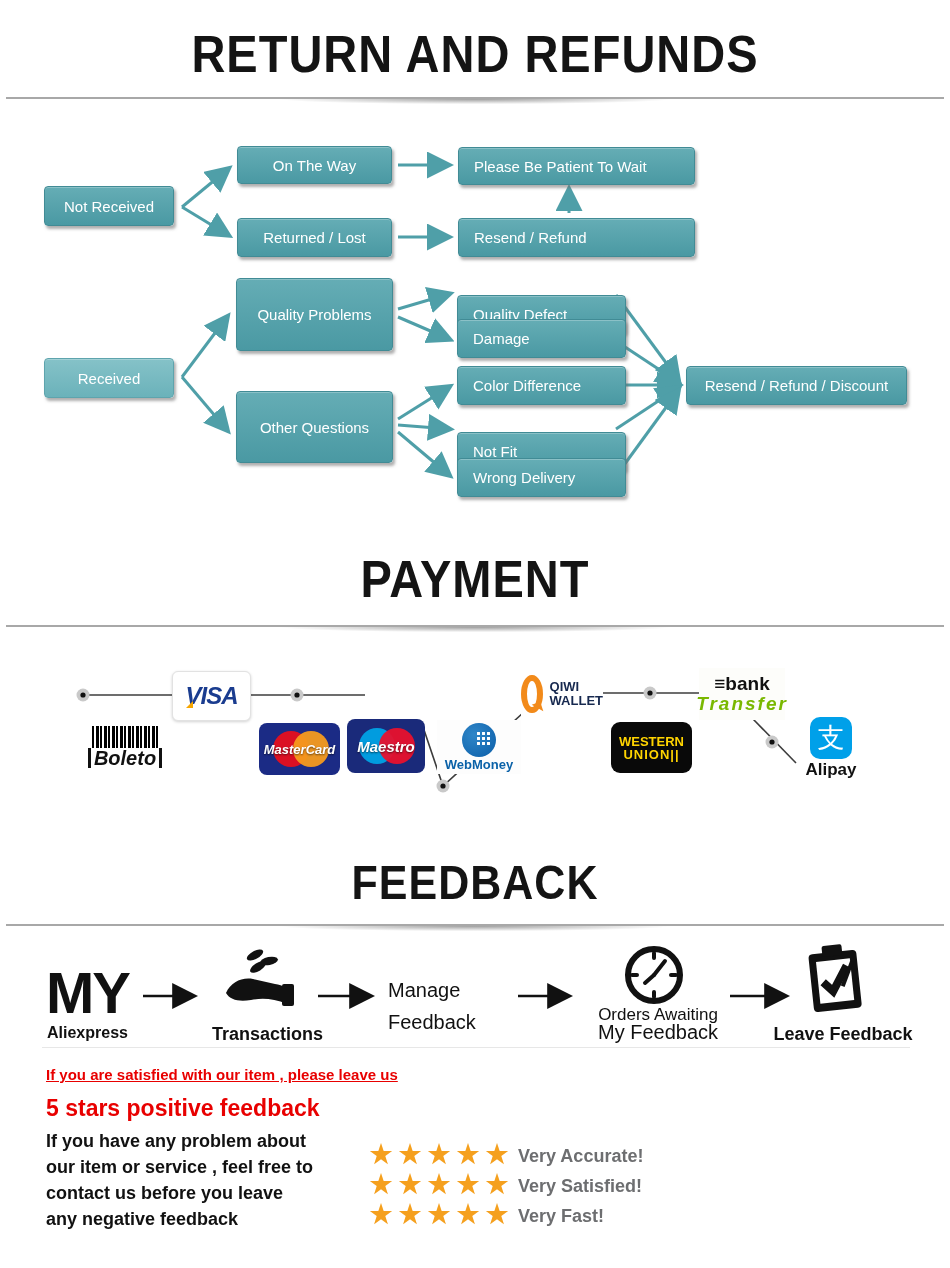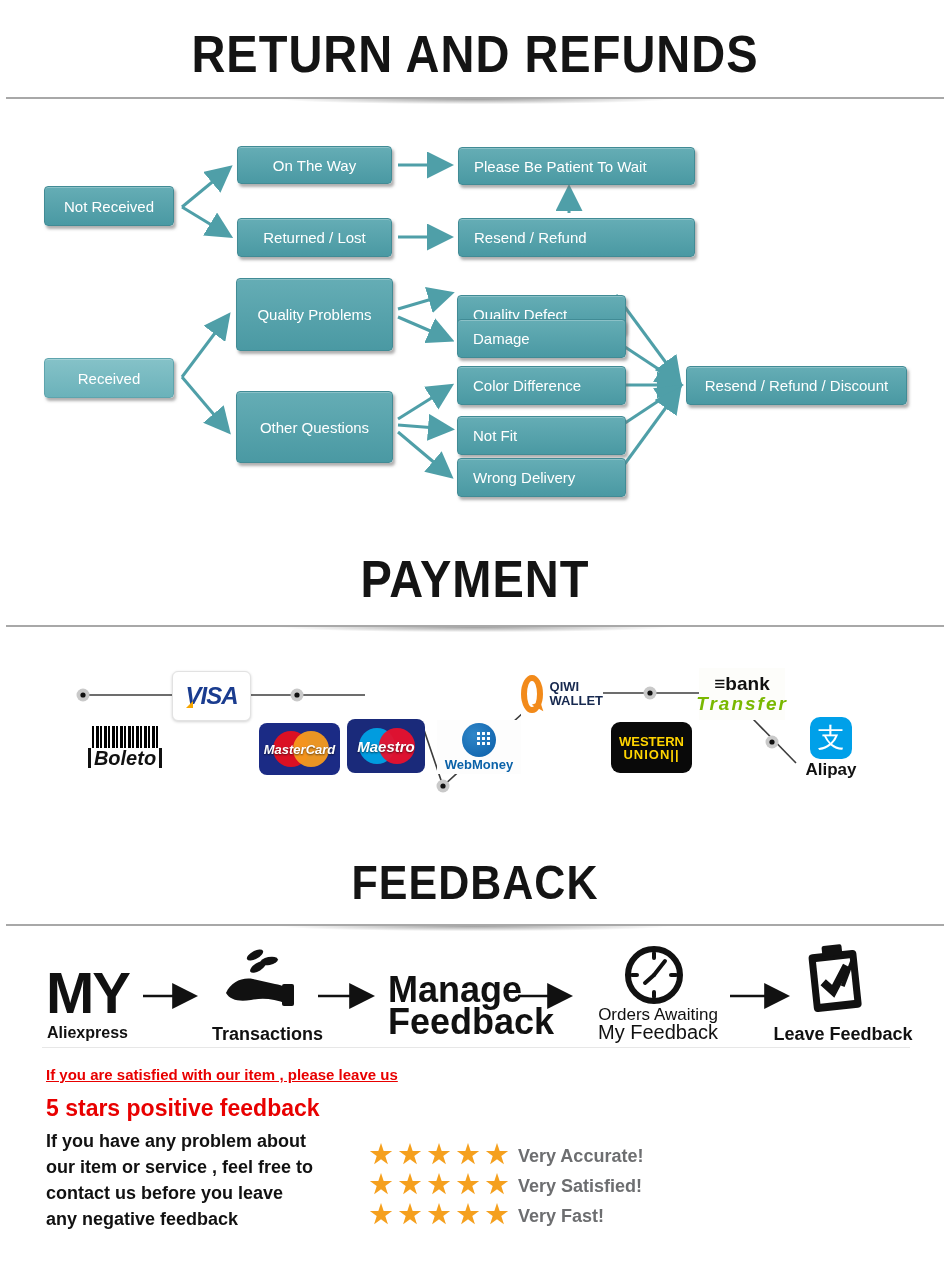--- a/index.html
+++ b/index.html
@@ -61,21 +61,21 @@
   .bank-top{color:#111;font-weight:bold;font-size:19px;letter-spacing:0;}
   .bank-bot{color:#7ab800;font-weight:bold;font-size:19px;letter-spacing:2px;font-style:italic;}
   .alipay-ic{background:#00a0e9;border-radius:10px;color:#fff;font-size:27px;
     display:flex;align-items:center;justify-content:center;}
   .alipay-word{color:#111;font-weight:600;font-size:17px;}
 
   
   .my-title{font-size:58px;font-weight:bold;color:#111;letter-spacing:-2px;line-height:50px;}
   .my-sub{font-size:16px;font-weight:bold;color:#111;}
   .fb-label{font-size:18px;font-weight:bold;color:#111;}
-  .manage{font-size:36px;color:#111;font-weight:700;line-height:32px;}
+  .manage{font-size:20px;color:#111;font-weight:400;line-height:32px;}
   .await1{font-size:17px;color:#111;font-weight:500;}
   .await2{font-size:20px;color:#111;font-weight:500;}
   .red1{position:absolute;left:46px;top:1066px;font-size:15px;font-weight:bold;
         color:#e80000;text-decoration:underline;}
   .red2{position:absolute;left:46px;top:1095px;font-size:23px;font-weight:bold;color:#e80000;}
   .blk{position:absolute;left:46px;font-size:18px;font-weight:bold;color:#111;}
   .stars{position:absolute;left:368px;color:#f5a01e;font-size:29px;letter-spacing:3px;line-height:29px;}
   .star-label{position:absolute;left:518px;font-size:18px;font-weight:bold;color:#6d6e70;}
 </style>
 </head>
@@ -137,21 +137,21 @@
   </div>
 <div class="fnode left-text" style="left:457px;top:273px;width:152px;height:37px;margin-top:22px;">
     <span>Quality Defect</span>
   </div>
 <div class="fnode left-text" style="left:457px;top:319px;width:152px;height:37px;">
     <span>Damage</span>
   </div>
 <div class="fnode left-text" style="left:457px;top:366px;width:152px;height:37px;">
     <span>Color Difference</span>
   </div>
-<div class="fnode left-text" style="left:457px;top:416px;width:152px;height:37px;">
+<div class="fnode left-text" style="left:457px;top:432px;width:152px;height:37px;">
     <span>Not Fit</span>
   </div>
 <div class="fnode left-text" style="left:457px;top:458px;width:152px;height:37px;">
     <span>Wrong Delivery</span>
   </div>
 <div class="fnode" style="left:686px;top:366px;width:219px;height:37px;">
     <span>Resend / Refund / Discount</span>
   </div>
 
 <div class="heading h2">PAYMENT</div>

